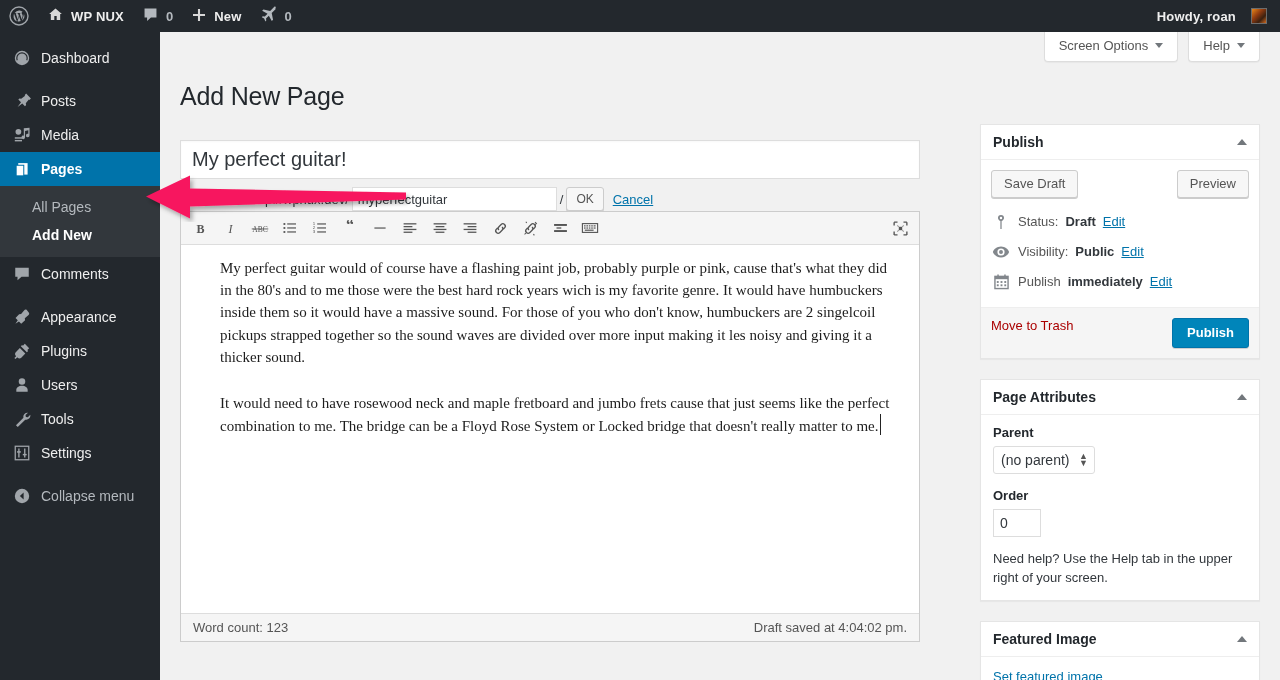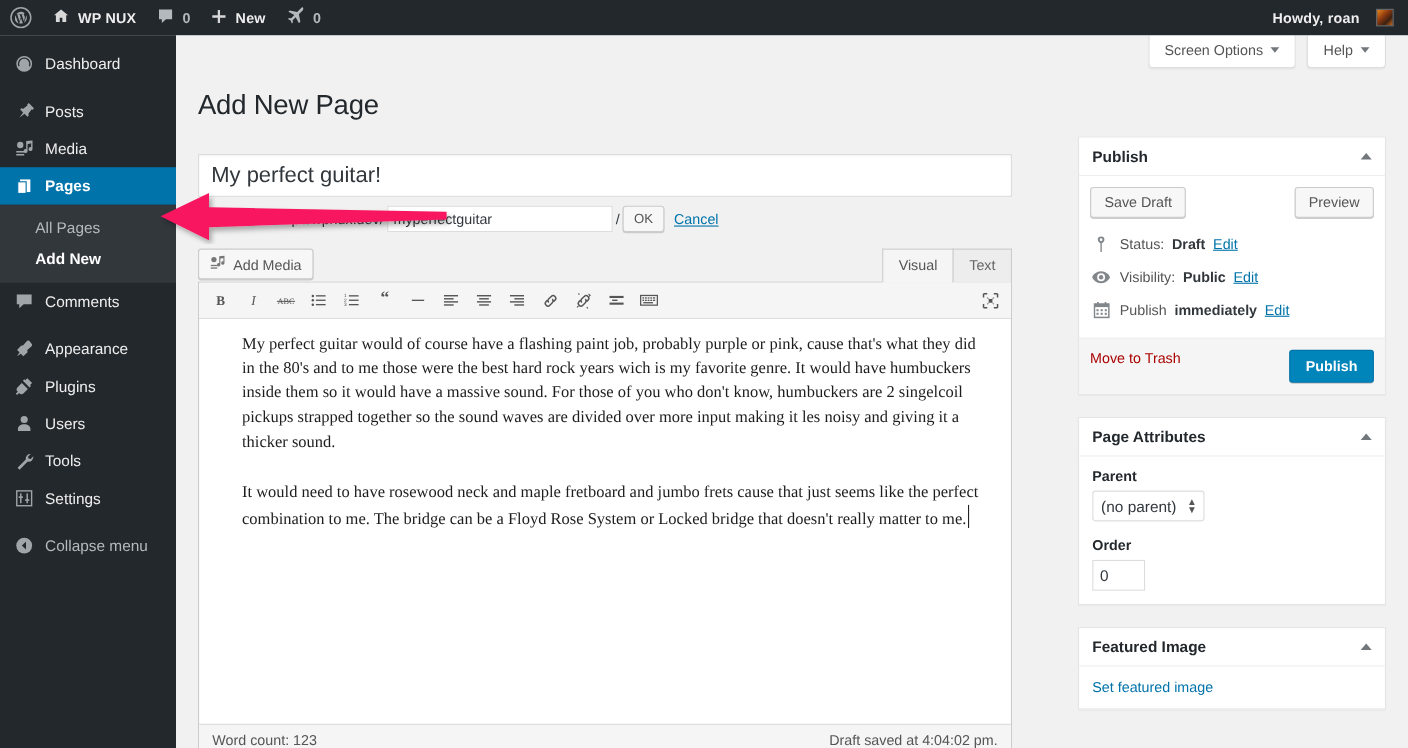--- a/index.html
+++ b/index.html
@@ -496,38 +496,20 @@
 
       <div id="permalink-row">
         <span class="perma-label">Permalink:</span>
         <span class="perma-base">http://wpnux.dev/</span>
         <input id="slug-input" type="text" value="myperfectguitar" style="">
         <span class="perma-slash">/</span>
         <button class="btn-sm">OK</button>
         <span class="link" id="cancel-link">Cancel</span>
       </div>
 
-      <div id="media-row">
-        <div id="add-media-btn">
-          <span>
-            <svg width="16" height="16" viewBox="0 0 20 20">
-              <circle cx="5.6" cy="6.2" r="3" fill="#777"></circle>
-              <path d="M11.6 2.4v8a1.9 1.9 0 1 0 1.3 1.8V5.4l3.4-.9v3.9a1.9 1.9 0 1 0 1.3 1.8V1.9l-6 .5z" fill="#777"></path>
-              <rect x="2" y="12.2" width="7.4" height="1.5" fill="#777"></rect>
-              <rect x="2" y="15.1" width="7.4" height="1.5" fill="#777"></rect>
-            </svg>
-          </span>
-          <span>Add Media</span>
-        </div>
-
-        <div id="editor-tabs">
-          <div class="ed-tab active">Visual</div>
-          <div class="ed-tab">Text</div>
-        </div>
-      </div>
 
       <div id="editor-wrap">
 
         <div id="editor-toolbar">
           <div class="tb-btn">
             <svg width="15" height="15" viewBox="0 0 20 20">
                 <text x="10" y="15.5" font-family="Liberation Serif, serif" font-size="16" font-weight="bold" text-anchor="middle" fill="#555">B</text>
               </svg>
           </div>
           <div class="tb-btn">
@@ -724,20 +706,21 @@
             <select id="parent-select">
               <option>(no parent)</option>
             </select>
             <span class="select-arrows">
               <span>▲</span>
                 <span>▼</span>
             </span>
           </span>
           <label class="pa-label" style="margin-top:14px;">Order</label>
           <input id="order-input" type="text" value="0" style="">
+          <div class="pa-help">Need help? Use the Help tab in the upper right of your screen.</div>
         </div>
       </div>
 
       <div class="postbox">
         <div class="postbox-header">
           <span class="postbox-title">Featured Image</span>
           <span class="toggle-ind"></span>
         </div>
         <div class="fi-inner">
           <span id="set-featured-link">Set featured image</span>

